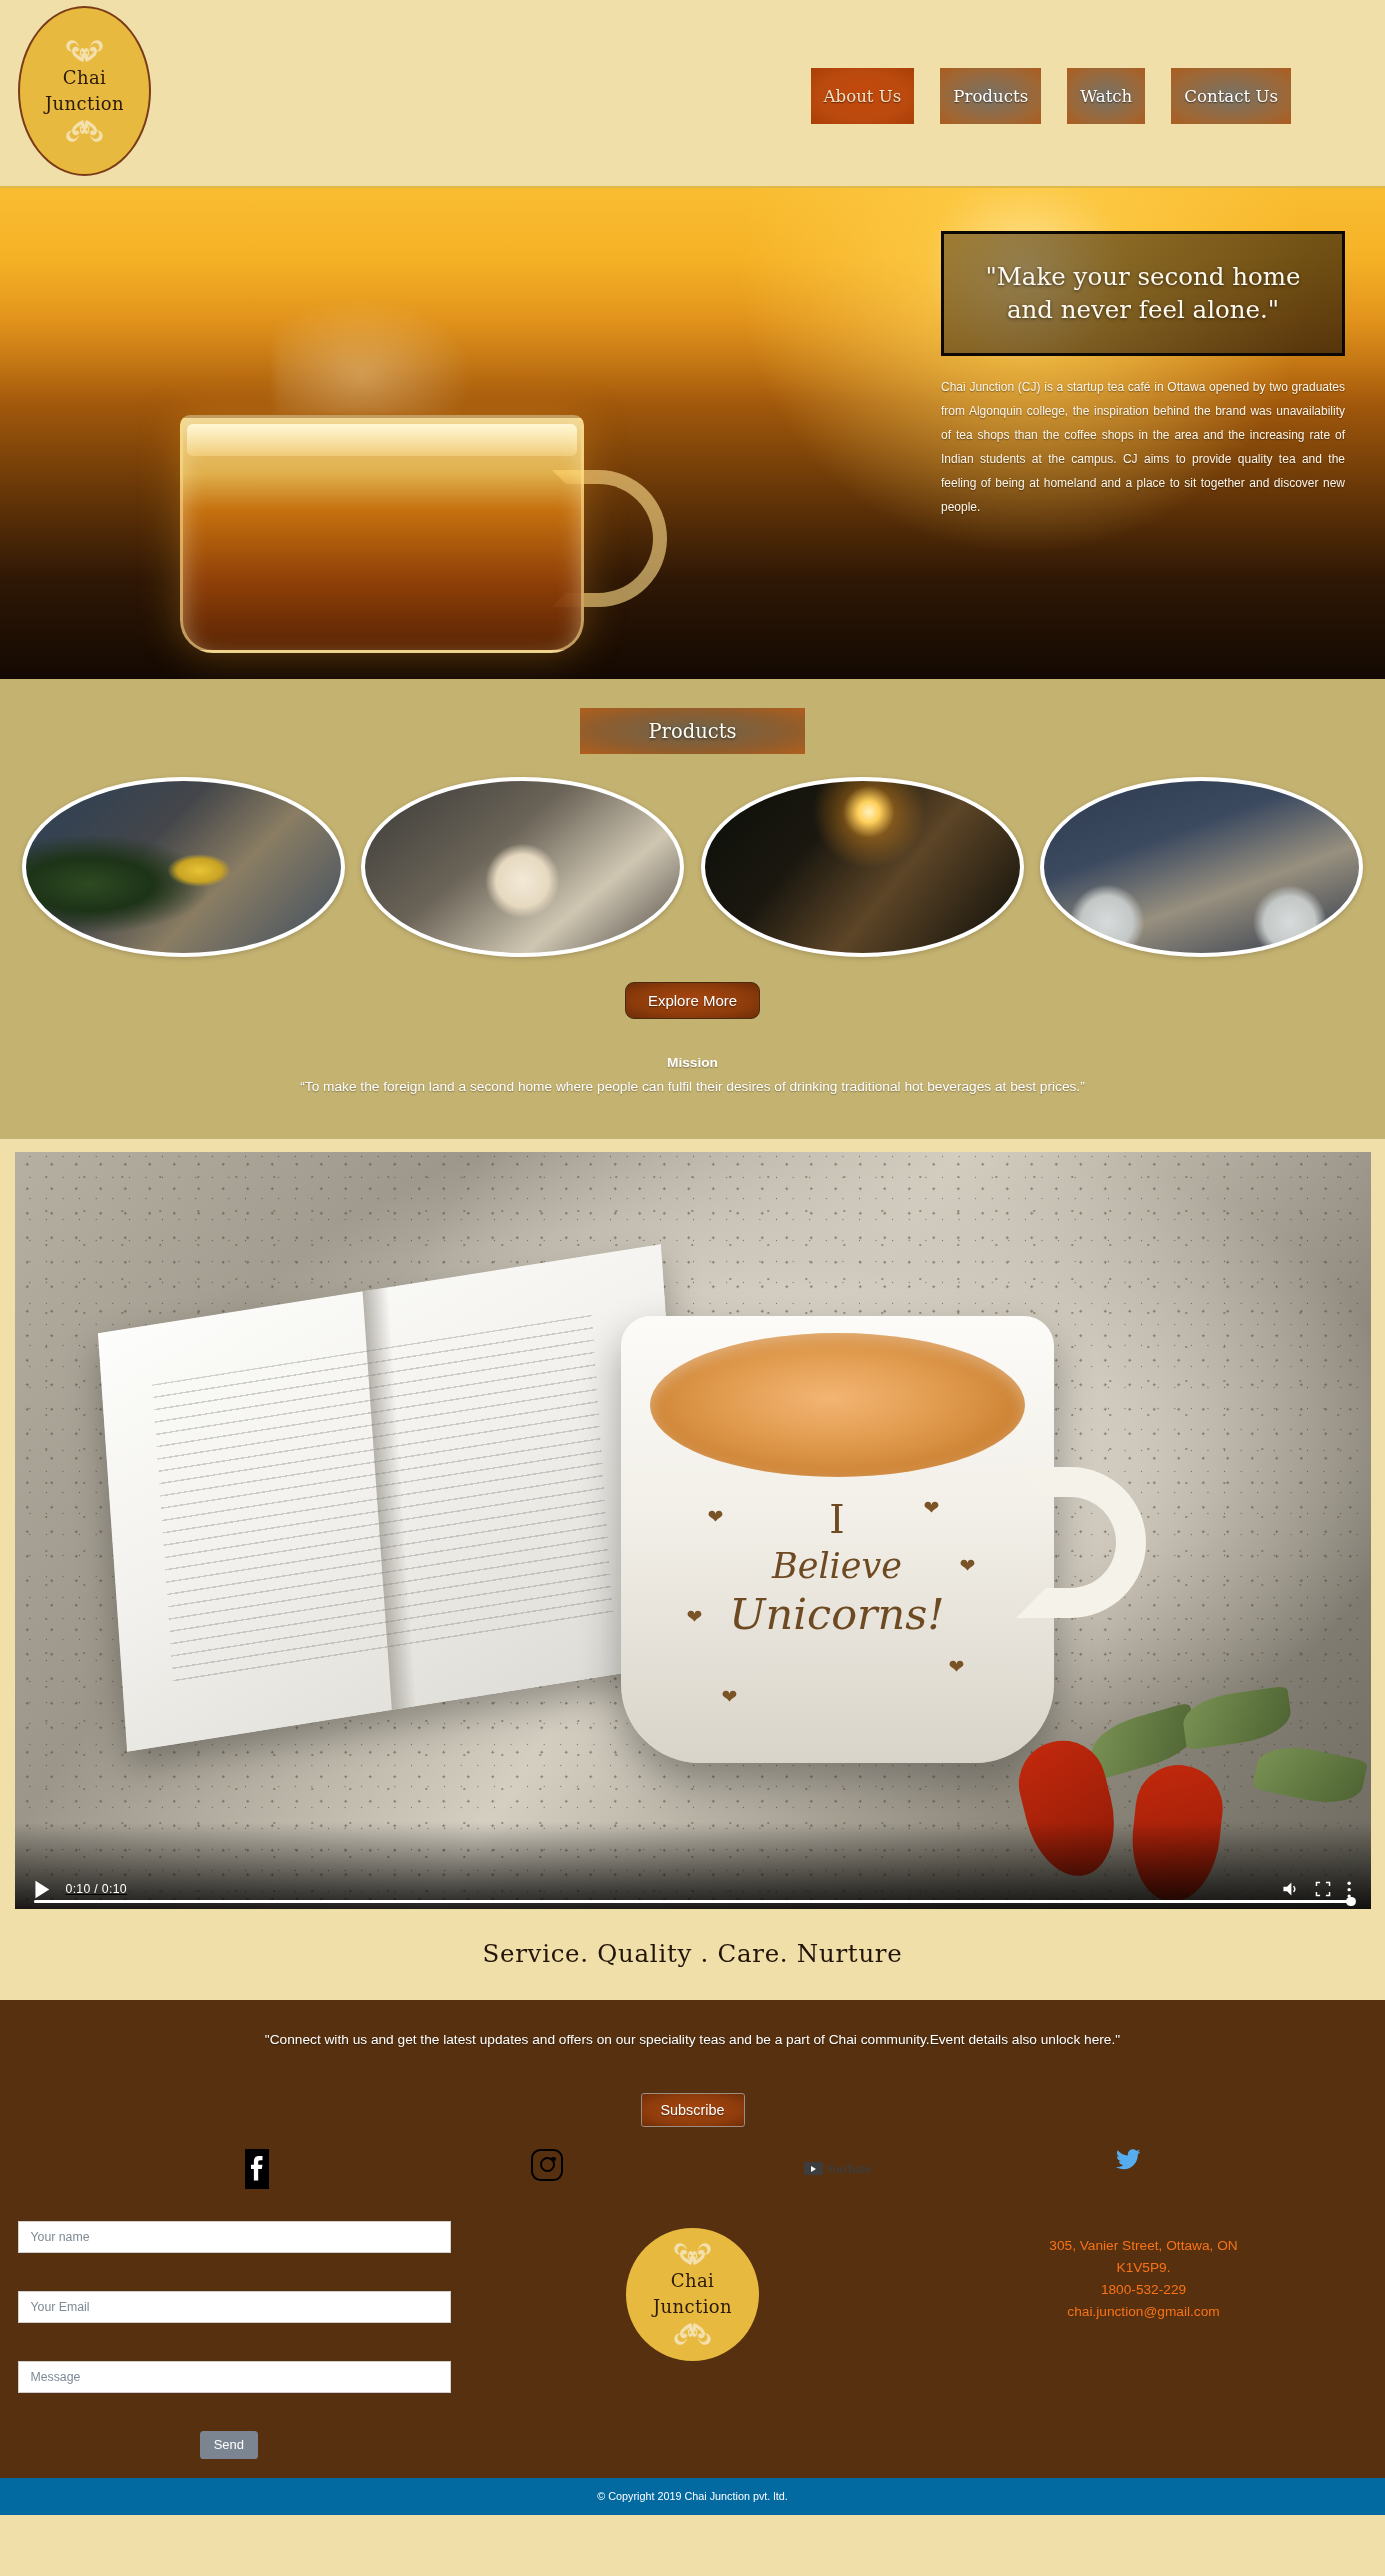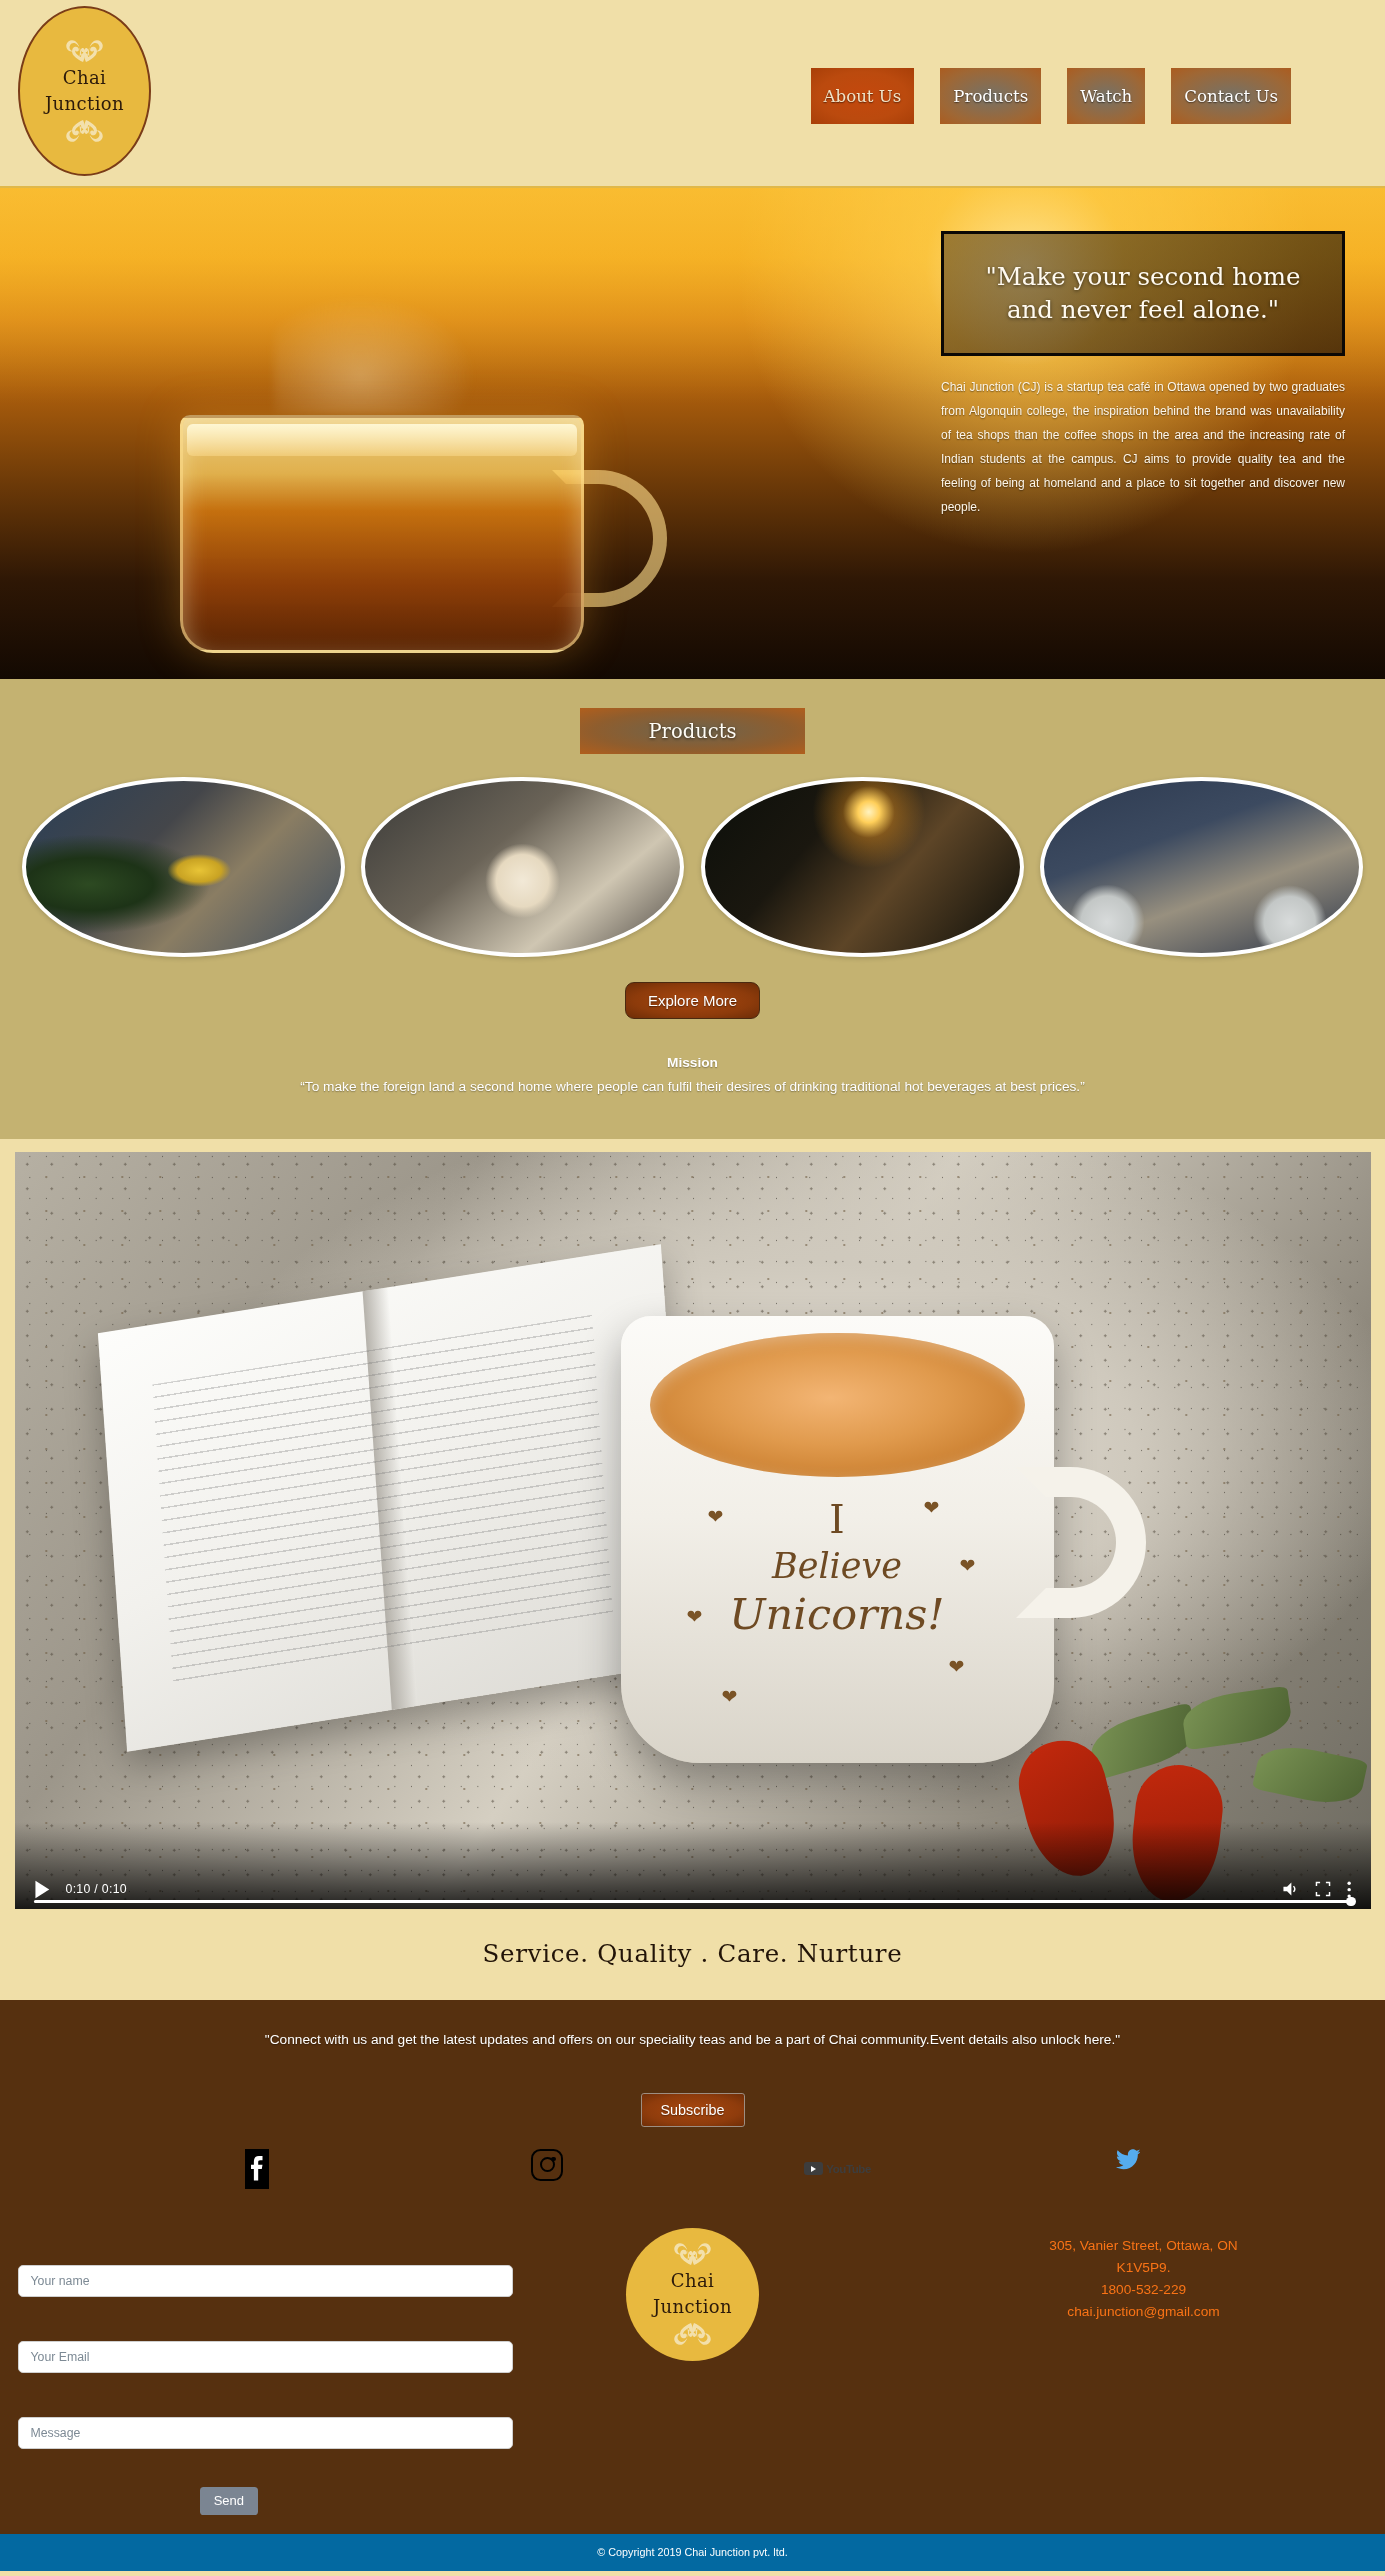--- a/index.html
+++ b/index.html
@@ -294,21 +294,21 @@
     position:absolute; width:87px; height:137px; border-radius:43px 43px 50% 50%;
     background:linear-gradient(160deg,#c4290d,#8c1a06);
   }
   .leaf {
     position:absolute; width:108px; height:50px; border-radius:50% 10% 50% 10%;
     background:linear-gradient(120deg,#7b9455,#4c6131);
   }
   .vcontrols {
     position:absolute; left:0; right:0; bottom:0; height:87px;
     background:linear-gradient(to top, rgba(0,0,0,.85), rgba(0,0,0,0));
-    display:flex; align-items:flex-end;
+    display:flex; align-items:flex-end;text-decoration:underline;
   }
   .vrow {
     width:100%; padding:0 19px 10px;
     display:flex; align-items:center; gap:16px;
   }
   .vicon { cursor:pointer; display:flex; align-items:center; }
   .vtime { color:#fff; font-size:12.3px; letter-spacing:0.3px; }
   .vspacer { flex:1; }
   .vbar {
     position:absolute; left:19px; right:19px; bottom:5.8px;
@@ -375,30 +375,29 @@
 
   .footer-main {
     margin-top:32px;
     display:flex;
     align-items:flex-start;
     padding:0 14.4px;
   }
   .form-col { width:447px; padding-left:3.6px; }
   .f-input {
     display:block;
-    width:495px; height:32px;
+    width:433px; height:32px;
     margin-bottom:38px;
     padding:0 11.5px;
     font-size:12.3px;
     color:#333;
     border:0.7px solid #cfcfcf;
-    border-radius:5px;
+    border-radius:0;
     background:#fff;
     font-family:"Liberation Sans", sans-serif;
-    margin-top:44px;
   }
   .f-input::placeholder { color:#7d8a95; }
   .btn-send {
     margin-left:182px;
     padding:6.5px 13.7px;
     font-size:13px;
     color:#fff;
     background:#7b8592;
     border:none; border-radius:3.6px;
     cursor:pointer;

